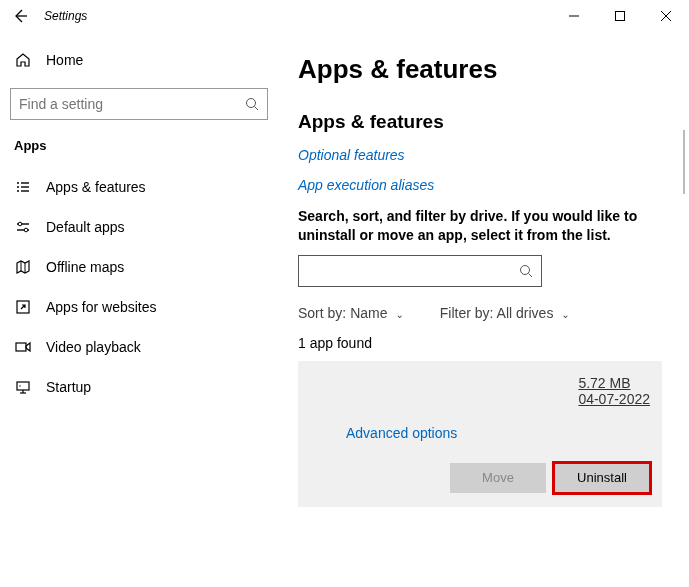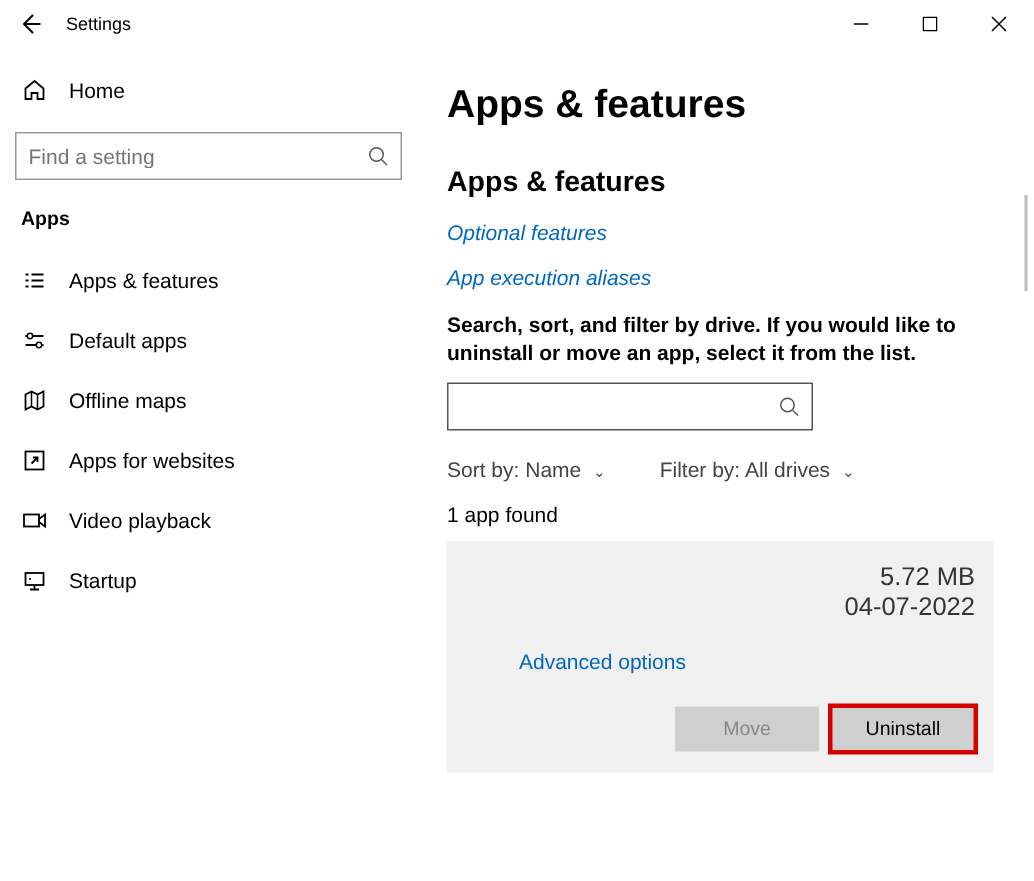--- a/index.html
+++ b/index.html
@@ -1,19 +1,19 @@
 <!DOCTYPE html>
 <html><head>
 <meta charset="utf-8">
 <style>
   * { box-sizing: border-box; margin: 0; padding: 0; font-family: "Segoe UI", Tahoma, sans-serif; }
   body { width: 689px; height: 587px; background: #fff; overflow: hidden; position: relative; color: #000; }
 
   
-  .titlebar { height: 32px; display: flex; align-items: center; }
+  .titlebar { height: 32px; display: flex; align-items: center; font-style: italic; }
   .back-btn { width: 40px; height: 32px; display: flex; align-items: center; justify-content: center; font-size: 14px; font-family: sans-serif; }
   .title { font-size: 12px; padding-left: 4px; }
   .winbtns { margin-left: auto; display: flex; }
   .winbtn { width: 46px; height: 32px; display: flex; align-items: center; justify-content: center; font-size: 12px; font-family: "Segoe UI Symbol", sans-serif; }
 
   .content-row { display: flex; height: 555px; }
 
   
   .sidebar { width: 278px; padding: 10px 10px 0 10px; border-right: none; }
   .home-row { display: flex; align-items: center; height: 36px; gap: 14px; padding-left: 4px; margin-bottom: 10px; }
@@ -33,21 +33,21 @@
   .link { color: #0067c0; font-size: 14px; display: block; margin-bottom: 14px; font-style: italic; }
   .desc { font-size: 14px; line-height: 1.35; margin-bottom: 10px; font-weight: bold; }
   .filter-input { width: 244px; height: 32px; border: 1px solid #555; display: flex; align-items: center; padding: 0 8px; margin-bottom: 18px; }
   .filter-input input { border:0; outline:0; flex:1; font-size:14px; background:transparent; }
   .sort-row { font-size: 14px; color: #444; display: flex; gap: 36px; margin-bottom: 14px; }
   .chev { font-size: 10px; padding-left:4px; }
   .count { font-size: 14px; margin-bottom: 10px; }
 
   .app-card { background: #f0f0f0; padding: 14px 12px 14px 12px; width: 364px; }
   .app-top { display:flex; }
-  .app-right { margin-left:auto; text-align:right; font-size:17px; color:#333; }
+  .app-right { margin-left:auto; text-align:left; font-size:14px; color:#333;text-decoration:underline; }
   .adv { color:#0067c0; font-size:14px; padding-left:36px; margin-top:18px; }
   .btn-row { display:flex; justify-content:flex-end; gap:8px; margin-top:22px; }
   .btn { width:96px; height:30px; background:#cfcfcf; border:0; font-size:13px; display:flex; align-items:center; justify-content:center; }
   .btn.disabled { color:#888; }
   .btn.highlight { outline:3px solid #d60000; outline-offset:-1px; }
 
   .related-h { font-size:19px; font-weight:600; margin-top:60px; margin-bottom:12px; }
 
   .scrollbar-ind { position:absolute; right:4px; top:98px; width:2px; height:64px; background:#bbb; }
 

